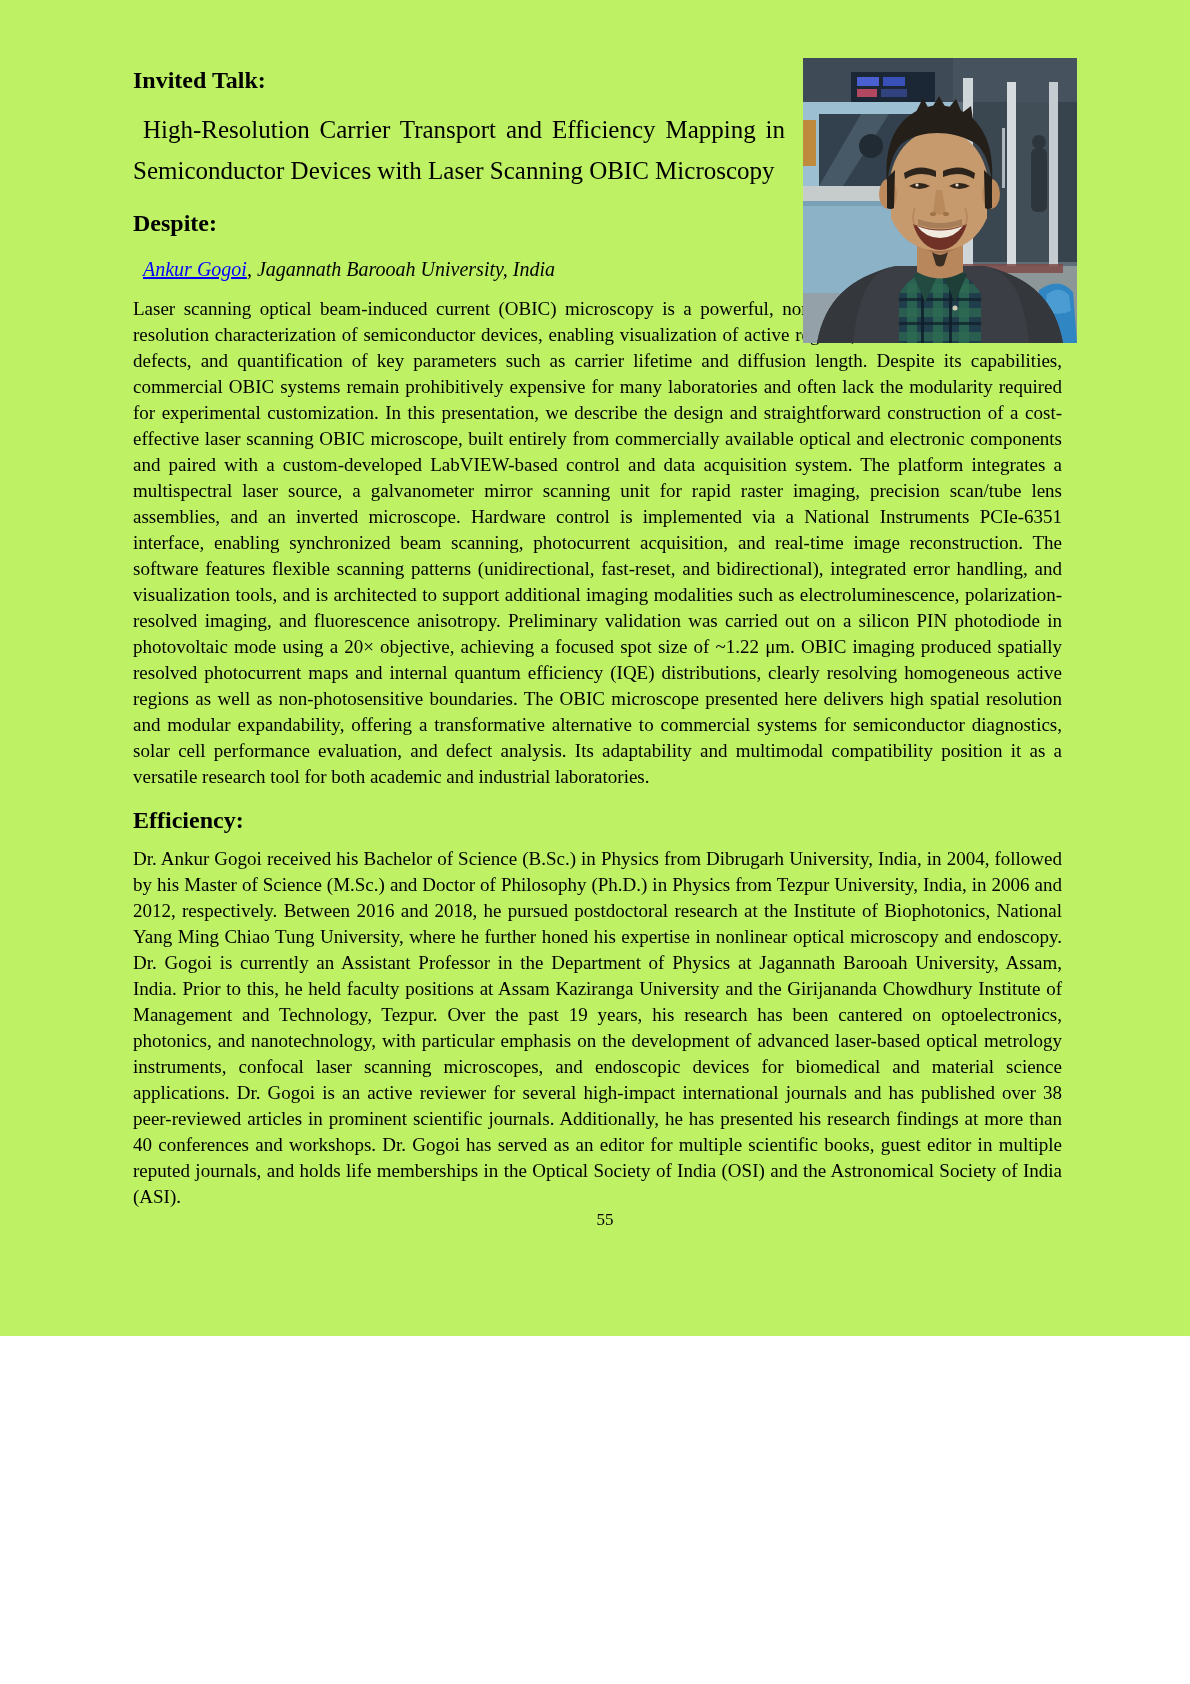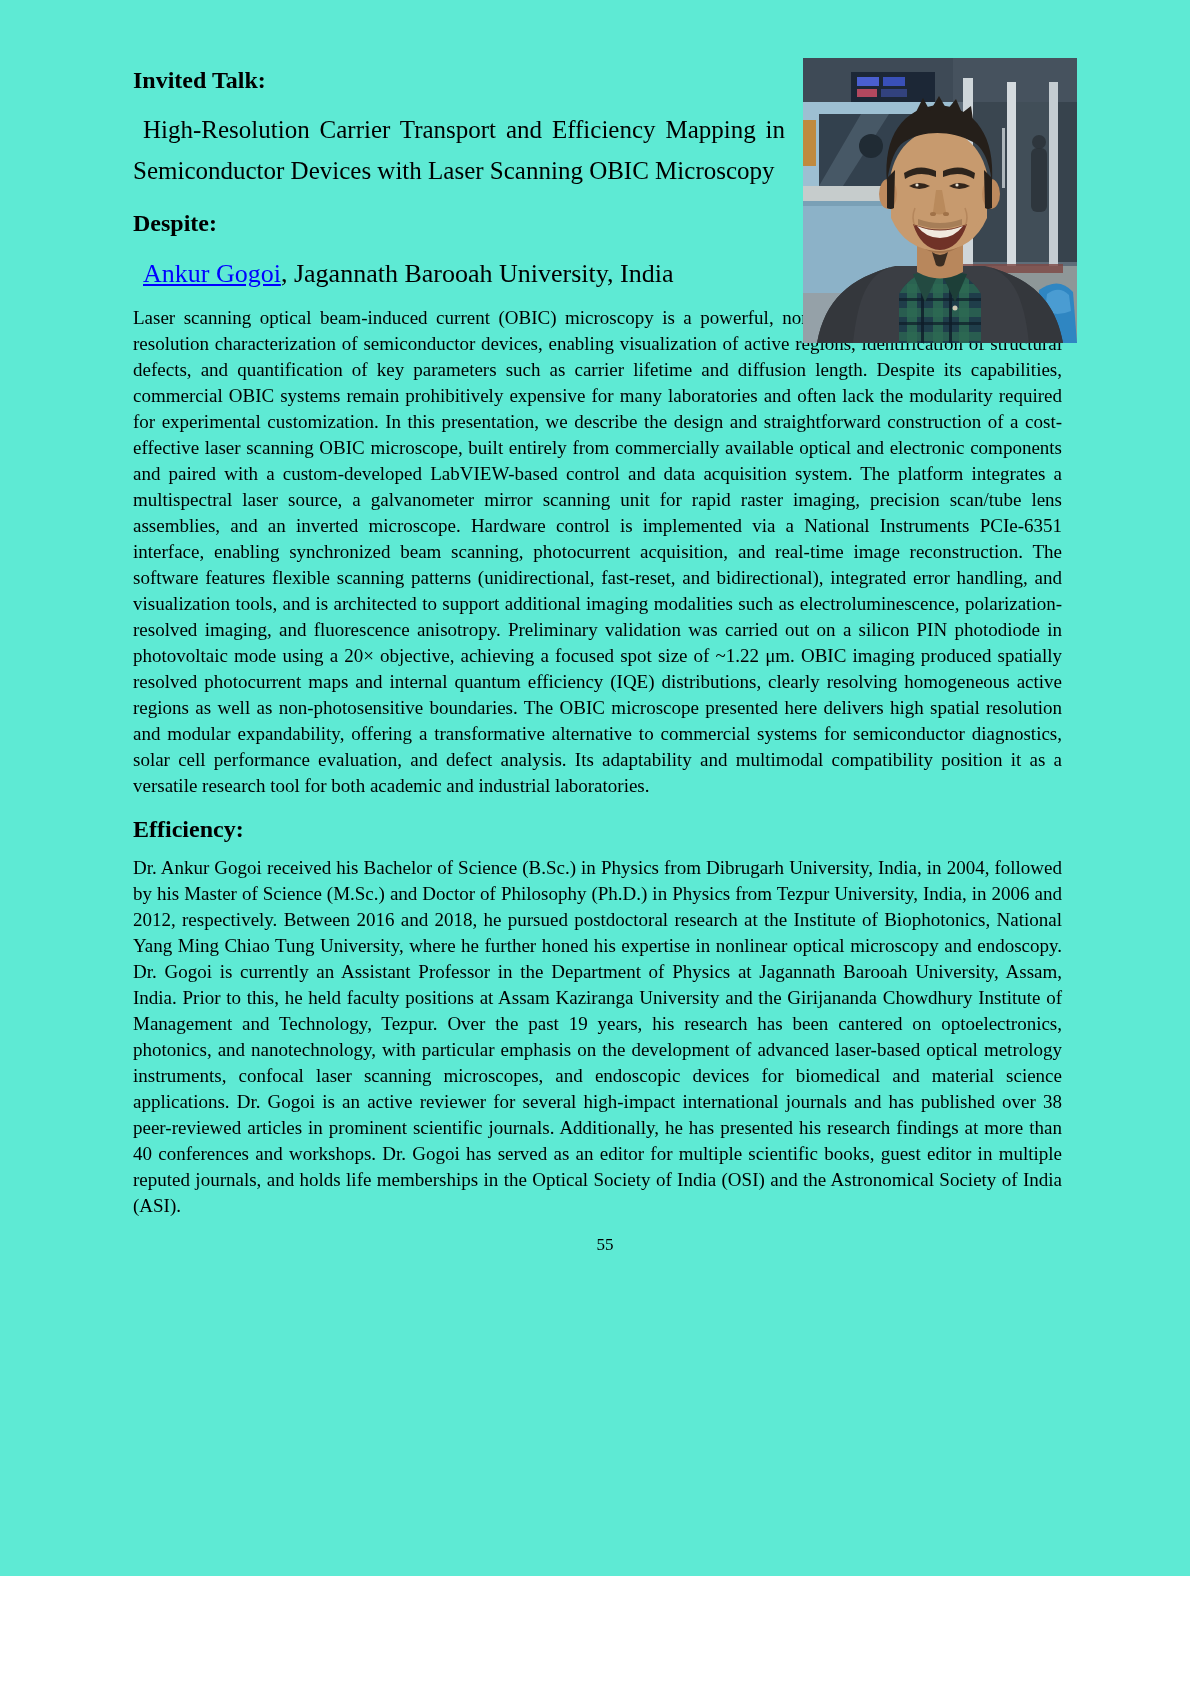--- a/index.html
+++ b/index.html
@@ -3,22 +3,22 @@
 <meta charset="utf-8">
 <style>
   html, body {
     margin: 0;
     padding: 0;
     background: #ffffff;
   }
   .page {
     position: relative;
     width: 1190px;
-    height: 1576px;
-    background: #5eead4;
+    height: 1336px;
+    background: #bef264;
     font-family: "Liberation Serif", "DejaVu Serif", serif;
     color: #000000;
     overflow: hidden;
   }
   .content {
     position: absolute;
     left: 133px;
     top: 0;
     width: 944px;
   }
@@ -33,43 +33,44 @@
     width: 652px;
     font-size: 25px;
     line-height: 1.64;
     text-align: justify;
     text-align-last: left;
     text-indent: 10px;
     margin: 14px 0 0 0;
   }
   .speaker-heading { margin-top: 18px; }
   .speaker-line {
-    font-size: 26px;
+    font-size: 20px;
     line-height: 1.5;
     text-indent: 10px;
     margin: 16px 0 0 0;
+    font-style: italic;
   }
   .speaker-link {
     color: #0000ff;
     text-decoration: underline;
     cursor: pointer;
   }
   .abstract-heading { margin-top: 88px; }
   .bio-heading { margin-top: 16px; }
   .body-para {
     font-size: 19px;
     line-height: 26px;
     text-align: justify;
     text-align-last: left;
     margin: 12px 15px 0 0;
   }
   .page-number {
     text-align: center;
     font-size: 17px;
-    margin-top: 16px;
+    margin-top: 0;
   }
   .photo-frame {
     position: absolute;
     left: 803px;
     top: 58px;
     width: 274px;
     height: 285px;
     overflow: hidden;
     background: #95a1a8;
   }

